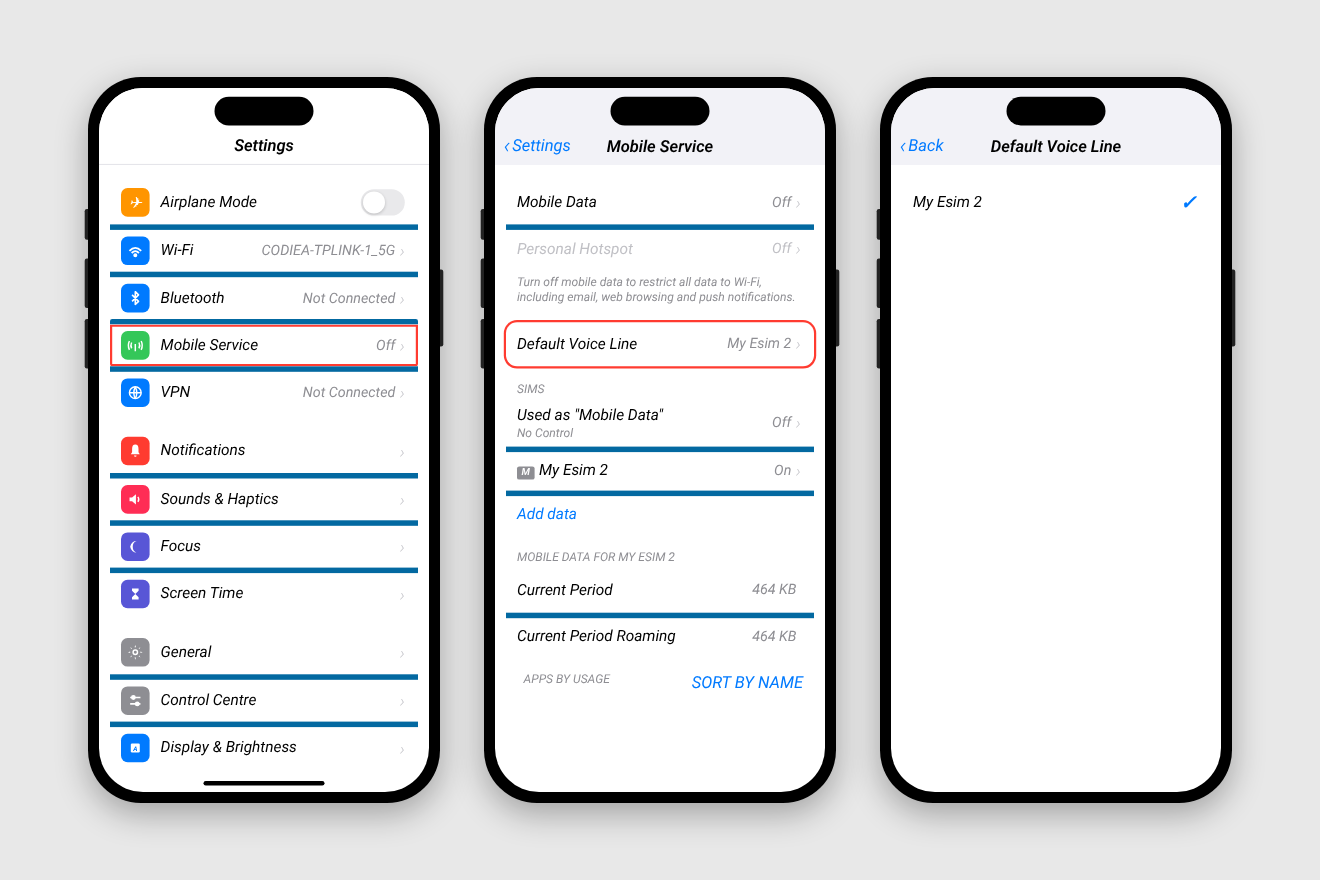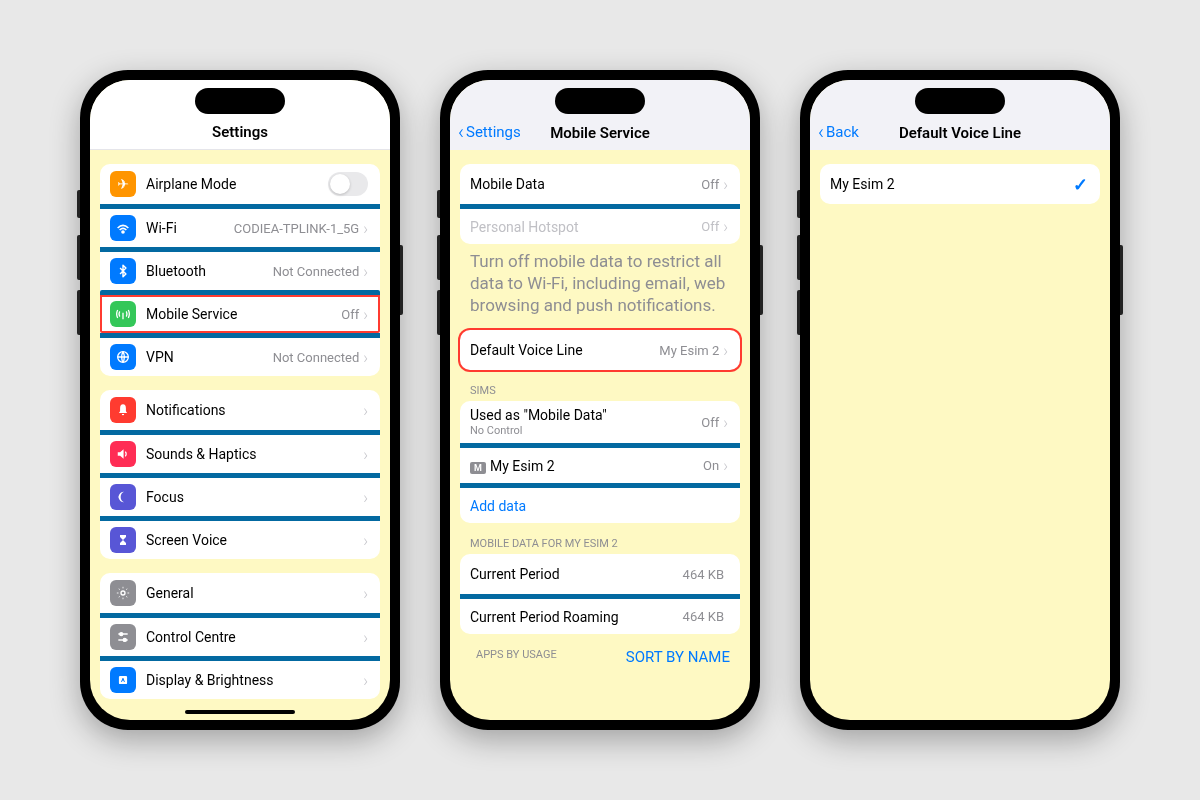--- a/index.html
+++ b/index.html
@@ -28,24 +28,25 @@
     background: #000;
     border-radius: 3px;
   }
   .phone-btn-l1 { position:absolute; left:-3px; top:120px; width:3px; height:28px; background:#222; border-radius:2px 0 0 2px; }
   .phone-btn-l2 { position:absolute; left:-3px; top:165px; width:3px; height:45px; background:#222; border-radius:2px 0 0 2px; }
   .phone-btn-l3 { position:absolute; left:-3px; top:220px; width:3px; height:45px; background:#222; border-radius:2px 0 0 2px; }
   .phone-btn-r  { position:absolute; right:-3px; top:175px; width:3px; height:70px; background:#222; border-radius:0 2px 2px 0; }
   .screen {
     width: 100%;
     height: 100%;
-    background: #fef9c3;
+    background: #ffffff;
     border-radius: 40px;
     overflow: hidden;
     position: relative;
+    font-style: italic;
   }
   .island {
     position: absolute;
     top: 8px;
     left: 50%;
     transform: translateX(-50%);
     width: 90px;
     height: 26px;
     background: #000;
     border-radius: 16px;
@@ -145,21 +146,21 @@
   .toggle::after {
     content: "";
     position: absolute;
     left: 2px; top: 2px;
     width: 20px; height: 20px;
     background: #fff;
     border-radius: 50%;
     box-shadow: 0 1px 3px rgba(0,0,0,0.2);
   }
   .footer-text {
-    font-size: 17px;
+    font-size: 11px;
     color: #8e8e93;
     padding: 6px 20px 0;
     line-height: 1.3;
   }
   .header-text {
     font-size: 11px;
     color: #8e8e93;
     padding: 14px 20px 4px;
     text-transform: uppercase;
   }
@@ -290,21 +291,21 @@
             </div>
           <div class="label">Focus</div>
           <div class="chevron">›</div>
         </div>
         <div class="row">
           <div class="icon" style="background:#5856d6">
               <svg width="12" height="14" viewBox="0 0 24 24" fill="#fff">
                 <path d="M6 2 H18 V6 L12 12 L18 18 V22 H6 V18 L12 12 L6 6 Z"></path>
               </svg>
             </div>
-          <div class="label">Screen Voice</div>
+          <div class="label">Screen Time</div>
           <div class="chevron">›</div>
         </div>
       </div>
 
       <div class="group">
         <div class="row">
           <div class="icon" style="background:#8e8e93">
               <svg width="16" height="16" viewBox="0 0 24 24" fill="#fff">
                 <circle cx="12" cy="12" r="3" fill="none" stroke="#fff" stroke-width="2"></circle>
                 <path d="M12 2 L13 5 L11 5 Z M12 22 L13 19 L11 19 Z M2 12 L5 13 L5 11 Z M22 12 L19 13 L19 11 Z M5 5 L7.5 6.5 L6.5 7.5 Z M19 19 L16.5 17.5 L17.5 16.5 Z M19 5 L17.5 7.5 L16.5 6.5 Z M5 19 L6.5 16.5 L7.5 17.5 Z"></path>

